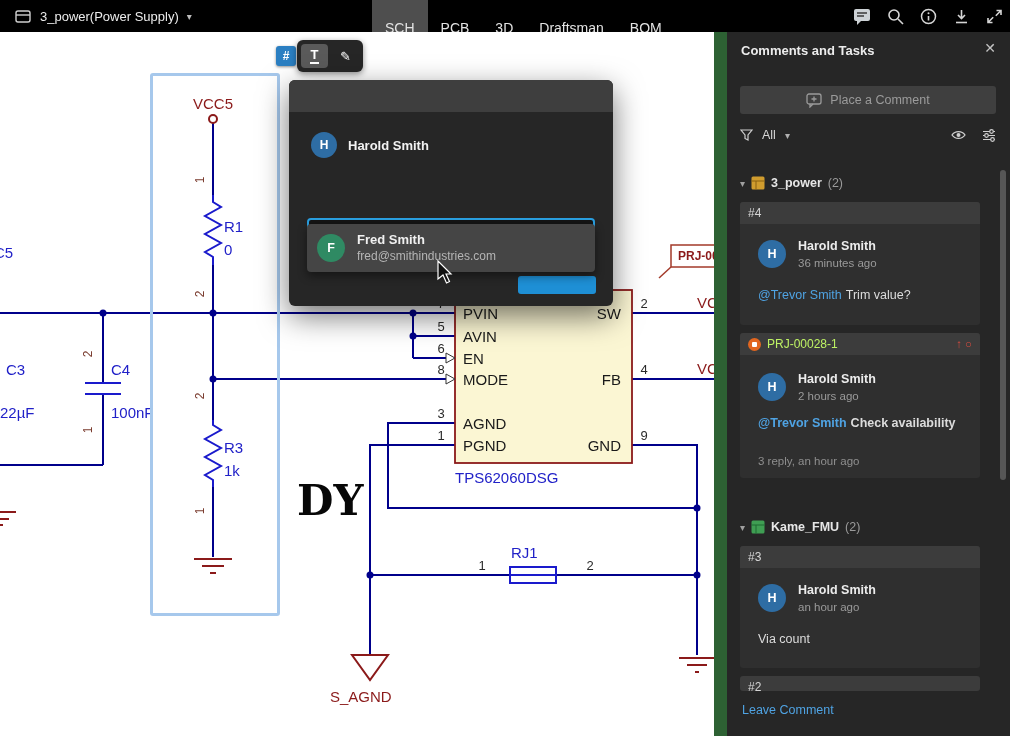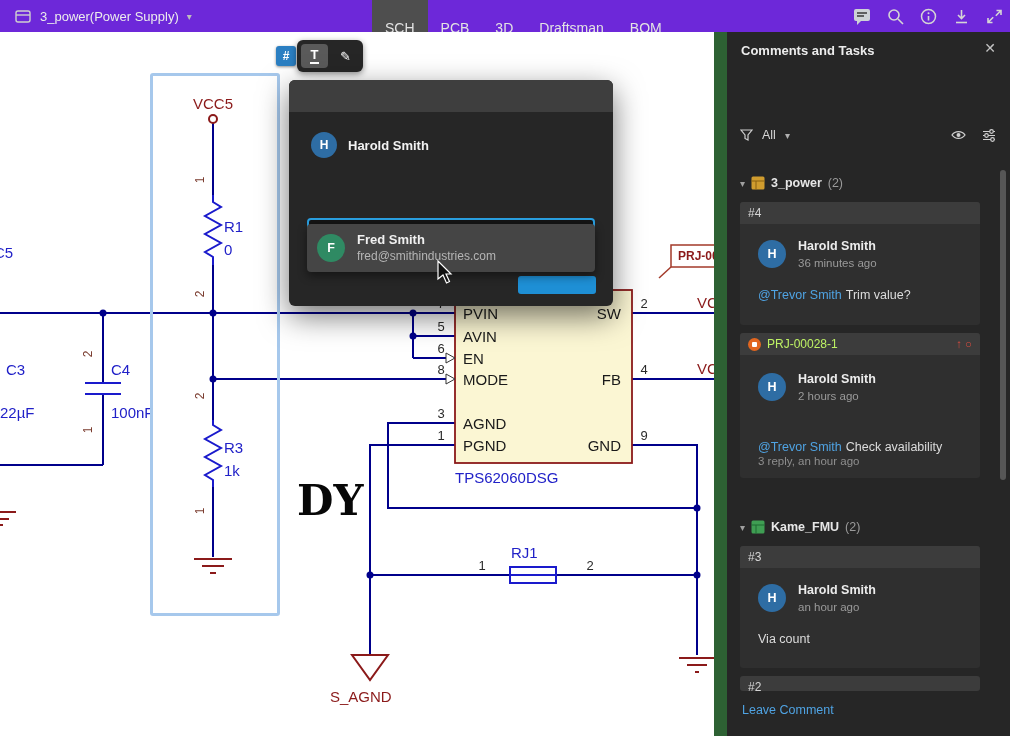--- a/index.html
+++ b/index.html
@@ -1,20 +1,20 @@
 <!DOCTYPE html>
 <html><head>
 <meta charset="utf-8">
 <style>
   html,body{margin:0;padding:0;background:#111;}
   .app{position:relative;width:1010px;height:736px;overflow:hidden;background:#fff;
        font-family:"Liberation Sans",sans-serif;-webkit-font-smoothing:antialiased;}
 
   
-  .topbar{position:absolute;left:0;top:0;width:1010px;height:32px;background:#6d28d9;color:#e6e6e6;}
+  .topbar{position:absolute;left:0;top:0;width:1010px;height:32px;background:#000000;color:#e6e6e6;}
   .proj{position:absolute;left:8px;top:0;height:32px;display:flex;align-items:center;gap:8px;
         padding:0 6px;font-size:13px;color:#ececec;cursor:default;}
   .proj .chev{font-size:10px;color:#bdbdbd;}
   .tabs{position:absolute;left:372px;top:0;height:32px;display:flex;}
   .tab{padding:12px 13px;line-height:32px;font-size:14px;color:#e3e3e3;}
   .tab.active{background:#4e4e4e;}
   .tb-icons{position:absolute;right:6px;top:0;height:32px;display:flex;align-items:center;gap:13px;}
   .tb-ic{width:20px;height:20px;display:flex;align-items:center;justify-content:center;}
 
   
@@ -90,21 +90,21 @@
   .task-id{color:#bef264;}
   .prio{margin-left:auto;display:flex;gap:3px;color:#d84b3f;font-size:11.5px;align-items:center;}
   .avatar{position:absolute;left:18px;top:38px;width:28px;height:28px;border-radius:50%;background:#2e6da4;
           color:#fff;font-weight:bold;font-size:12.5px;display:flex;align-items:center;justify-content:center;}
   .c2 .avatar{top:40px;}
   .c-name{position:absolute;left:58px;top:37px;font-size:12.5px;font-weight:bold;color:#ececec;}
   .c2 .c-name{top:39px;}
   .c-time{position:absolute;left:58px;top:55px;font-size:11.5px;color:#9a9a9a;}
   .c2 .c-time{top:57px;}
   .c-body{position:absolute;left:18px;top:86px;font-size:12.5px;color:#dcdcdc;white-space:nowrap;}
-  .c2 .c-body{top:107px;}
+  .c2 .c-body{top:83px;font-weight:bold;}
   .mention{color:#4fa3e3;}
   .c-body .txt{margin-left:4px;}
   .c-reply{position:absolute;left:18px;top:122px;font-size:11.5px;color:#8f8f8f;}
   .feedback{position:absolute;left:15px;top:671px;font-size:12.5px;color:#4fa3e3;text-decoration:none;}
   .scroll-thumb{position:absolute;left:273px;top:138px;width:6px;height:310px;background:#565656;border-radius:3px;}
 </style>
 </head>
 <body>
 
 <div class="app">
@@ -328,20 +328,28 @@
 
     <svg class="cursor" width="18" height="26" viewBox="0 0 18 26">
       <path d="M1,1 L1,19 L6,15 L9.5,23 L12.5,21.5 L9,14 L14,14 Z" fill="#111" stroke="#fff" stroke-width="1.2"></path>
     </svg>
   </main>
 
   <aside class="panel">
     <span class="panel-title">Comments and Tasks</span>
     <span class="panel-close">✕</span>
 
+    <button class="place-btn">
+      <svg width="16" height="15" viewBox="0 0 16 15">
+        <rect x="1" y="1" width="14" height="10" rx="2" fill="none" stroke="#9b9b9b" stroke-width="1.3"></rect>
+        <path d="M8,3.5 V8.5 M5.5,6 H10.5" stroke="#9b9b9b" stroke-width="1.3"></path>
+        <path d="M4,11 L4,14 L7,11" fill="none" stroke="#9b9b9b" stroke-width="1.3"></path>
+      </svg>
+      <span>Place a Comment</span>
+    </button>
 
     <div class="filter-row">
       <div class="filter-left">
         <svg width="13" height="12" viewBox="0 0 13 12">
           <path d="M1,1 H12 L8,6 V11 L5,9.5 V6 Z" fill="none" stroke="#cfcfcf" stroke-width="1.2"></path>
         </svg>
         <span>All</span>
         <span class="chev">▾</span>
       </div>
       <div class="filter-right">

